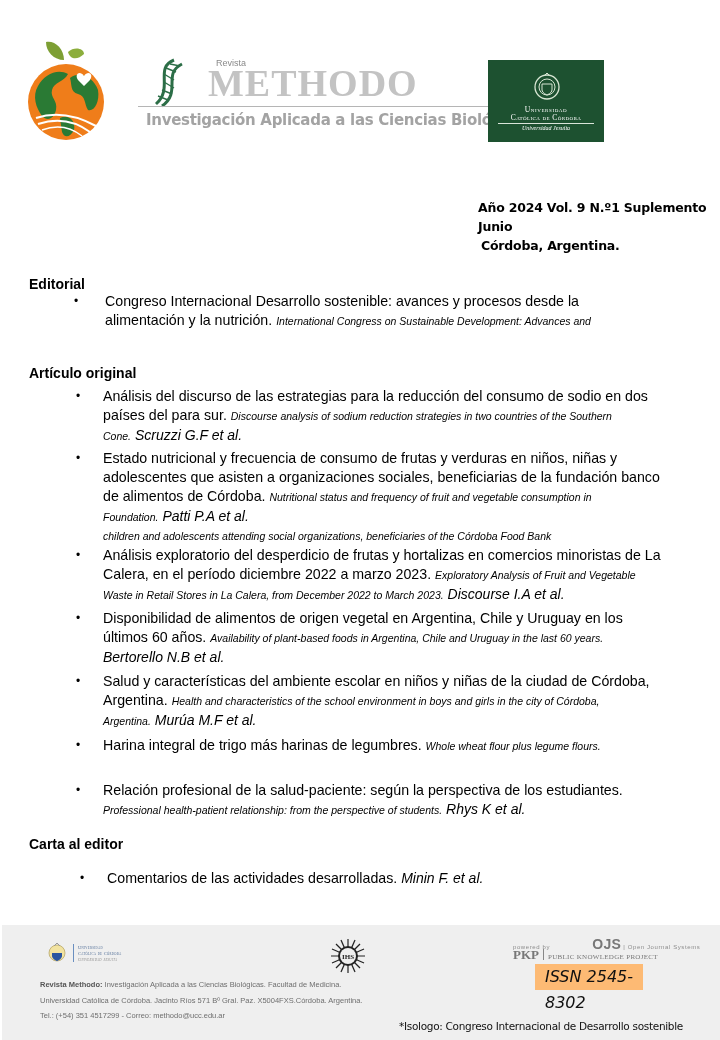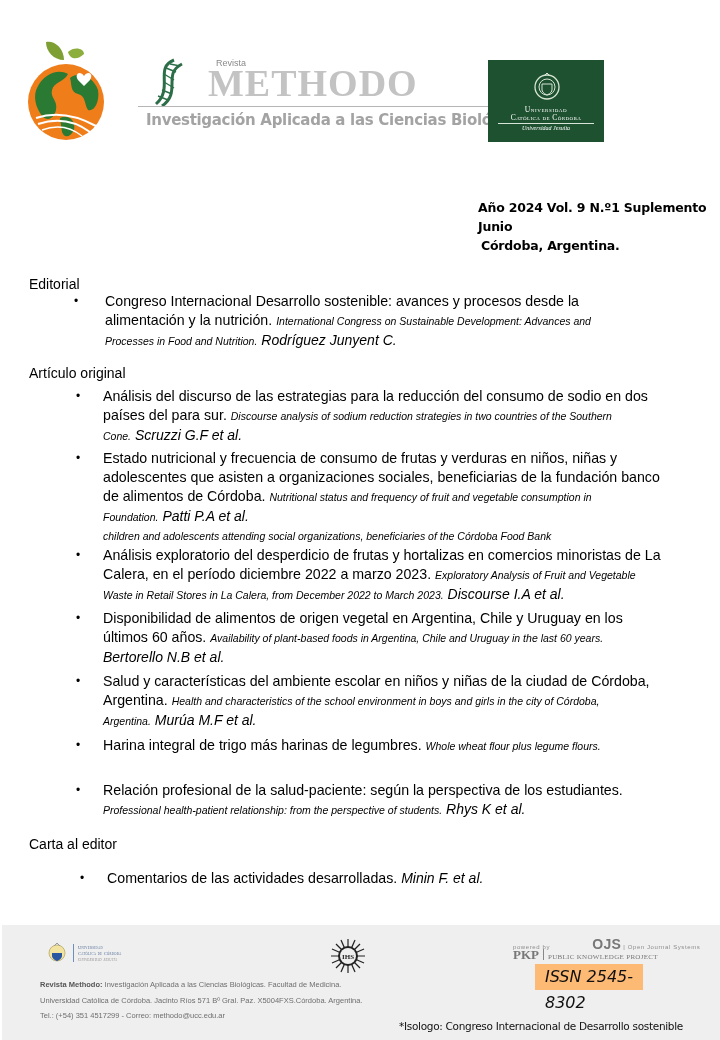--- a/index.html
+++ b/index.html
@@ -19,21 +19,21 @@
   .ucc-crest { position: absolute; left: 45px; top: 12px; width: 28px; height: 30px; }
   .ucc-name1 { position: absolute; left: 0; right: 0; top: 45px; font-family: "Liberation Serif", serif; font-size: 7.5px; letter-spacing: 0.6px; font-variant: small-caps; }
   .ucc-name2 { position: absolute; left: 0; right: 0; top: 53px; font-family: "Liberation Serif", serif; font-size: 7.5px; letter-spacing: 0.4px; font-variant: small-caps; }
   .ucc-rule { position: absolute; left: 10px; right: 10px; top: 63px; height: 1px; background: #d9e4d9; }
   .ucc-tag { position: absolute; left: 0; right: 0; top: 65px; font-family: "Liberation Serif", serif; font-style: italic; font-size: 6px; }
 
   .issue-info { position: absolute; left: 440px; top: 198px; font-family: "DejaVu Sans", sans-serif; font-weight: bold; font-size: 12.5px; line-height: 19px; letter-spacing: -0.2px; margin-left: 38px; }
   .issue-line2 { padding-left: 3px; }
 
   
-  .section-title { position: absolute; left: 29px; font-weight: normal; font-size: 14px; }
+  .section-title { position: absolute; left: 29px; font-weight: bold; font-size: 14px; }
   .entry { position: absolute; font-size: 14.2px; line-height: 19px; }
   .entry .bullet { position: absolute; left: -27px; top: 0; font-size: 12px; }
   .entry .en { font-style: italic; font-size: 10.5px; }
   .entry .au { font-style: italic; font-size: 14px; }
 
   
   .footer { position: absolute; left: 2px; top: 925px; width: 718px; height: 115px; background: #efefef; }
   .f-ucc { position: absolute; left: 46px; top: 17px; width: 110px; height: 26px; }
   .f-ucc-shield { position: absolute; left: 0; top: 0; width: 18px; height: 22px; }
   .f-ucc-bar { position: absolute; left: 25px; top: 2px; width: 1px; height: 18px; background: #6a8fc0; }
@@ -108,24 +108,20 @@
 
 <div class="section-title" style="top:276px">Editorial</div>
 
 <div class="entry" style="left:105px; top:292px; width:600px;">
   <span class="bullet" style="left:-31px">•</span>
   <div>Congreso Internacional  Desarrollo sostenible: avances y procesos desde la</div>
   <div>
     <span>alimentación y la nutrición.</span>
     <span class="en">International Congress on Sustainable Development: Advances and</span>
   </div>
-  <div>
-    <span class="en">Processes in Food and Nutrition.</span>
-    <span class="au">Rodríguez  Junyent C.</span>
-  </div>
 </div>
 
 <div class="section-title" style="top:365px">Artículo original</div>
 
 <div class="entry" style="left:103px; top:387px; width:610px;">
   <span class="bullet">•</span>
   <div>Análisis del discurso de las estrategias para la reducción del consumo de sodio en dos</div>
   <div>
     <span>países del para sur.</span>
     <span class="en">Discourse analysis of sodium reduction strategies in two countries of the Southern</span>

